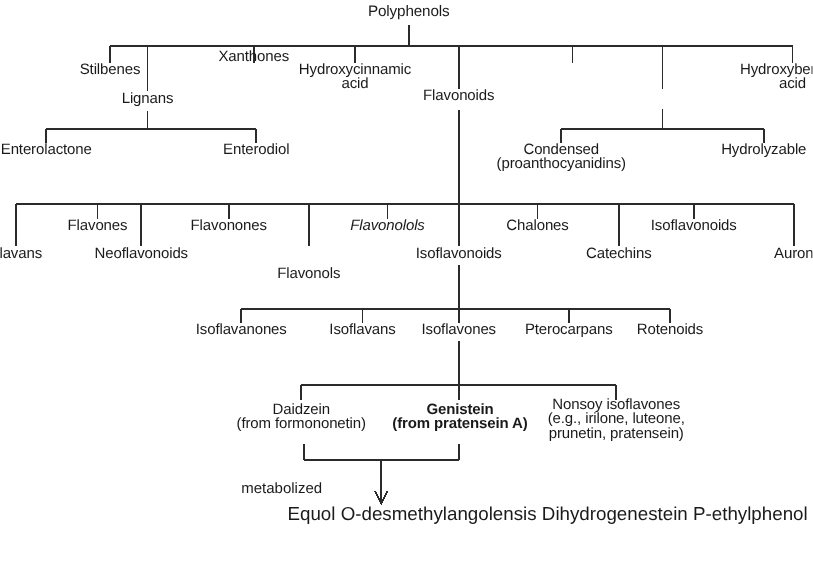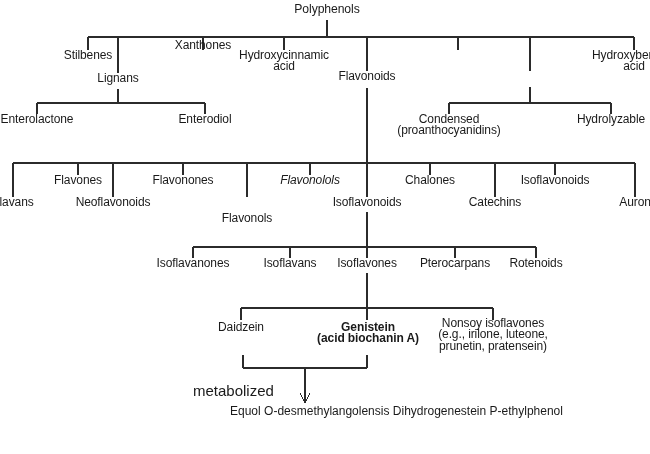--- a/index.html
+++ b/index.html
@@ -38,30 +38,30 @@
   }
   .node.root {
     font-size: 12.2px;
     line-height: 13px;
   }
   .node .ln {
     display: block;
   }
   .note {
     position: absolute;
-    font-size: 15px;
+    font-size: 12px;
     line-height: 11px;
     color: #1a1a1a;
     white-space: nowrap;
     text-align: left;
   }
   .terminal {
     position: absolute;
     text-align: center;
-    font-size: 12px;
+    font-size: 15px;
     line-height: 11.6px;
     color: #1a1a1a;
     white-space: nowrap;
   }
 </style>
 </head>
 <body>
 
 <div id="diagram">
 
@@ -239,25 +239,26 @@
   <div class="node" style="left:405px; top:258px; width:100px;">
     <span class="ln">Pterocarpans</span>
   </div>
 
   <div class="node" style="left:488px; top:258px; width:96px;">
     <span class="ln">Rotenoids</span>
   </div>
 
   <div class="node" style="left:176px; top:322px; width:130px;">
     <span class="ln">Daidzein</span>
+    <span class="ln">(from formononetin)</span>
   </div>
 
   <div class="node" style="left:305px; top:322px; width:126px;font-weight:bold;">
     <span class="ln">Genistein</span>
-    <span class="ln">(acid biochanin A)</span>
+    <span class="ln">(from pratensein A)</span>
   </div>
 
   <div class="node" style="left:428px; top:318px; width:130px;">
     <span class="ln">Nonsoy isoflavones</span>
     <span class="ln">(e.g., irilone, luteone,</span>
     <span class="ln">prunetin, pratensein)</span>
   </div>
 
   <div class="note" style="left:193px; top:385px;">metabolized</div>
 

